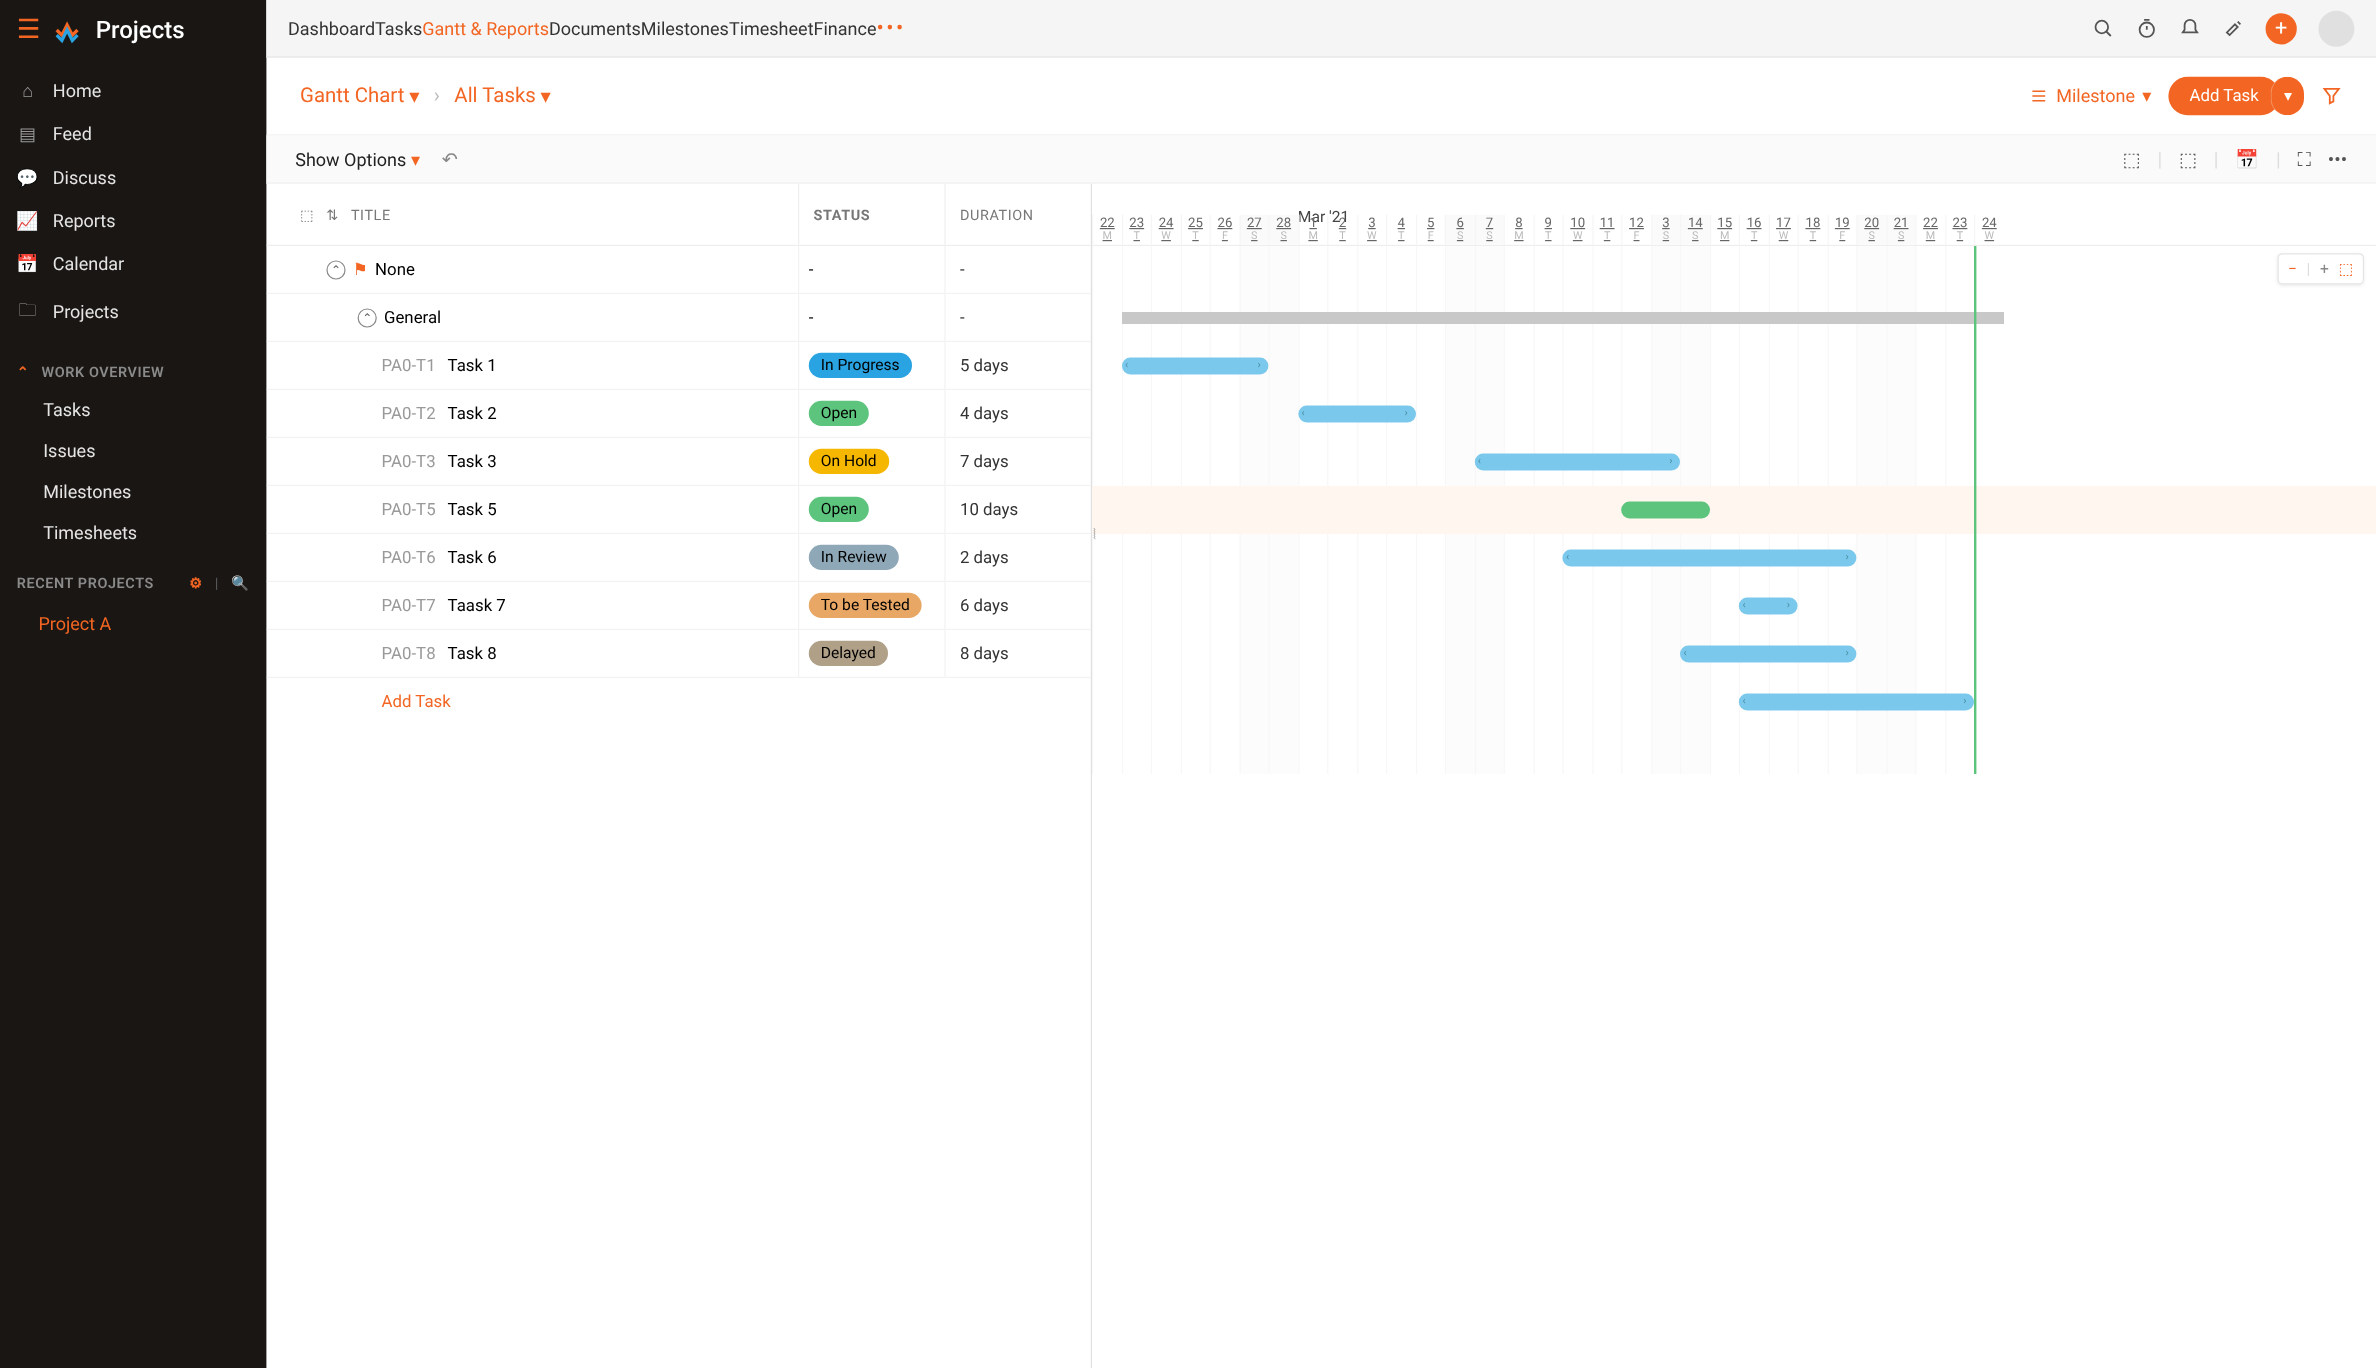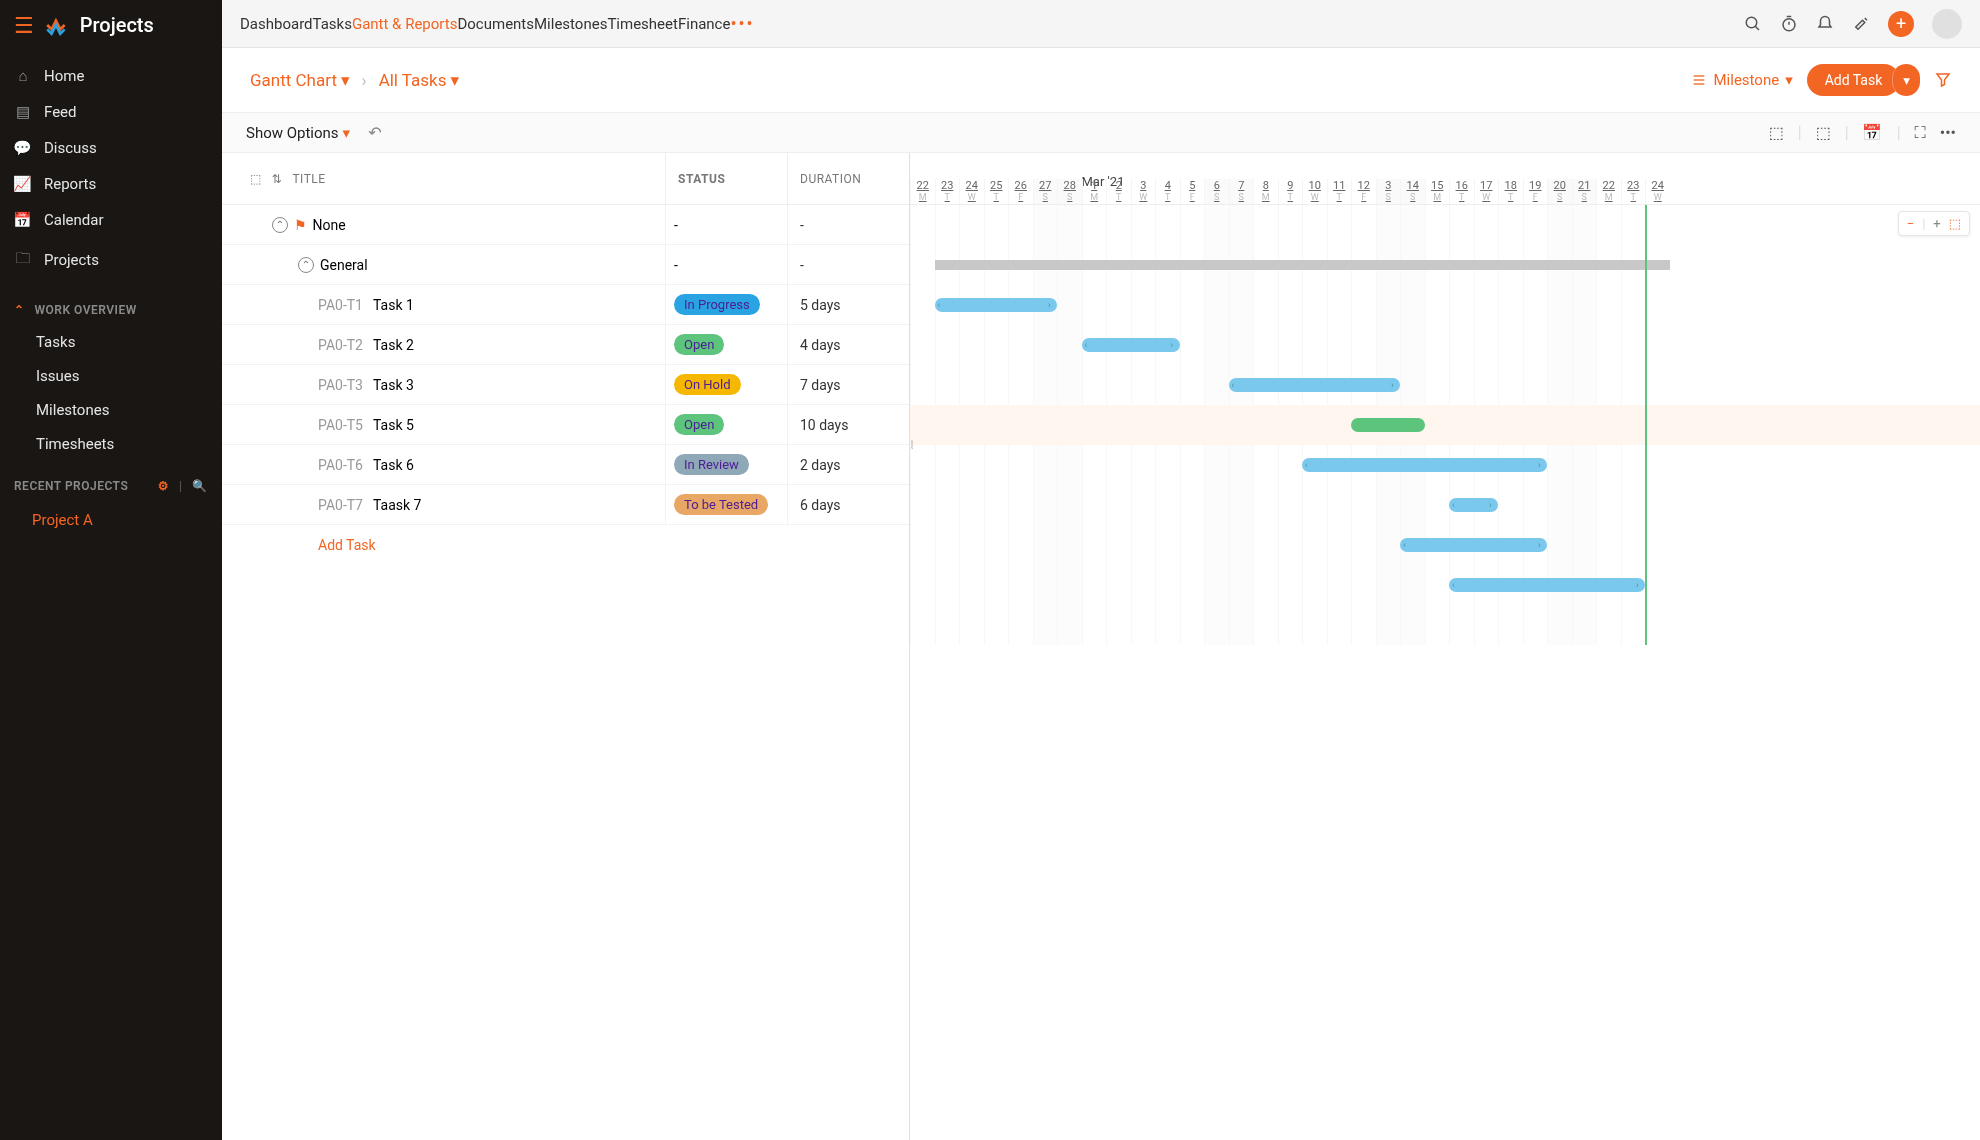--- a/index.html
+++ b/index.html
@@ -76,21 +76,21 @@
 .cell-duration { flex: 1; padding-left: 12px; height:100%; display:flex; align-items:center; color:#333;}
 .indent-1 { padding-left: 50px; }
 .indent-2 { padding-left: 76px; }
 .indent-task { padding-left: 96px; }
 .collapse-icon { width: 16px; height: 16px; border: 1px solid #888; border-radius: 50%; display: inline-flex; align-items: center; justify-content: center; font-size: 10px; color: #666; cursor: pointer; }
 .flag-icon { color: #f26522; }
 .task-id { color: #999; margin-right: 4px; }
 .strike { text-decoration: line-through; color: #999; }
 .strike .task-id { text-decoration: line-through; }
 
-.status-pill { display: inline-block; padding: 3px 10px; border-radius: 12px; font-size: 13px; color: #4c1d95; white-space: nowrap; }
+.status-pill { display: inline-block; padding: 3px 10px; border-radius: 12px; font-size: 13px; color: #000000; white-space: nowrap; }
 .add-task-link { padding: 12px 0 12px 96px; color: #f26522; font-size: 14px; cursor: pointer; }
 
 
 .timeline-header { height: 52px; border-bottom: 1px solid #eee; position: relative; background:#fff;}
 .month-label { position: absolute; top: 21px; font-size: 13px; color: #444; }
 .day-cols { position: absolute; bottom: 0; left: 0; right: 0; display: flex; }
 .day-col { width: 24.5px; text-align: center; font-size: 10px; color: #666; flex-shrink: 0; border-left: 1px solid #f5f5f5; padding-bottom: 2px; text-decoration: underline; }
 .day-col .dnum { display:block; font-size: 11px; }
 .day-col .dltr { display:block; color: #bbb; font-size: 9px; }
 .day-col.weekend { background: #fafafa; }
@@ -368,20 +368,30 @@
             <div class="task-row">
               <div class="cell-title indent-task ">
                 <span class="task-id">PA0-T7</span>
                 <span>Taask 7</span>
               </div>
               <div class="cell-status">
                 <span class="status-pill" style="background:#e8a765">To be Tested</span>
               </div>
               <div class="cell-duration">6 days</div>
             </div>
+            <div class="task-row">
+              <div class="cell-title indent-task ">
+                <span class="task-id">PA0-T8</span>
+                <span>Task 8</span>
+              </div>
+              <div class="cell-status">
+                <span class="status-pill" style="background:#b0a088">Delayed</span>
+              </div>
+              <div class="cell-duration">8 days</div>
+            </div>
           </div>
         <div class="add-task-link">Add Task</div>
       </div>
     </div>
 
     <div class="gantt-right">
       <div class="timeline-header">
         <div class="month-label" id="month-label" style="left: 171.5px;">Mar '21</div>
         <div class="day-cols" id="day-cols">
             <div class="day-col">

